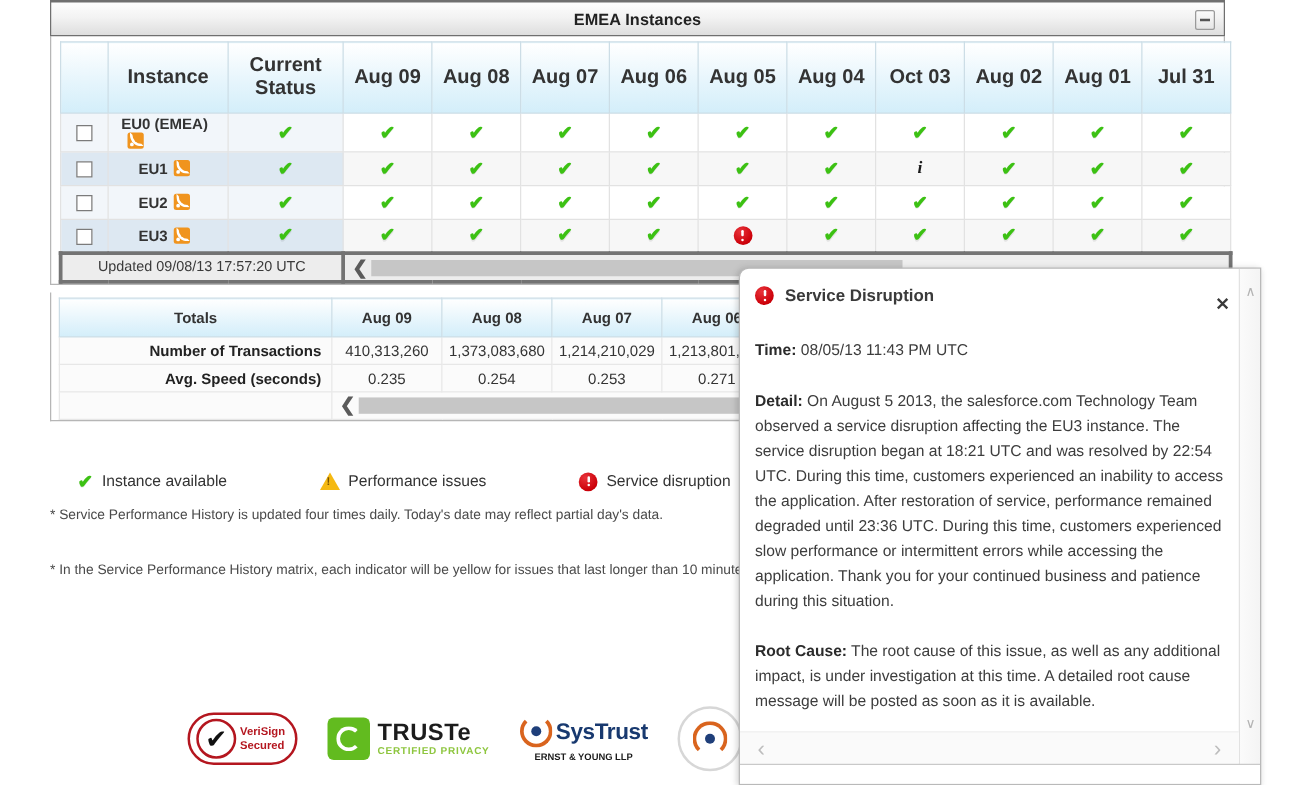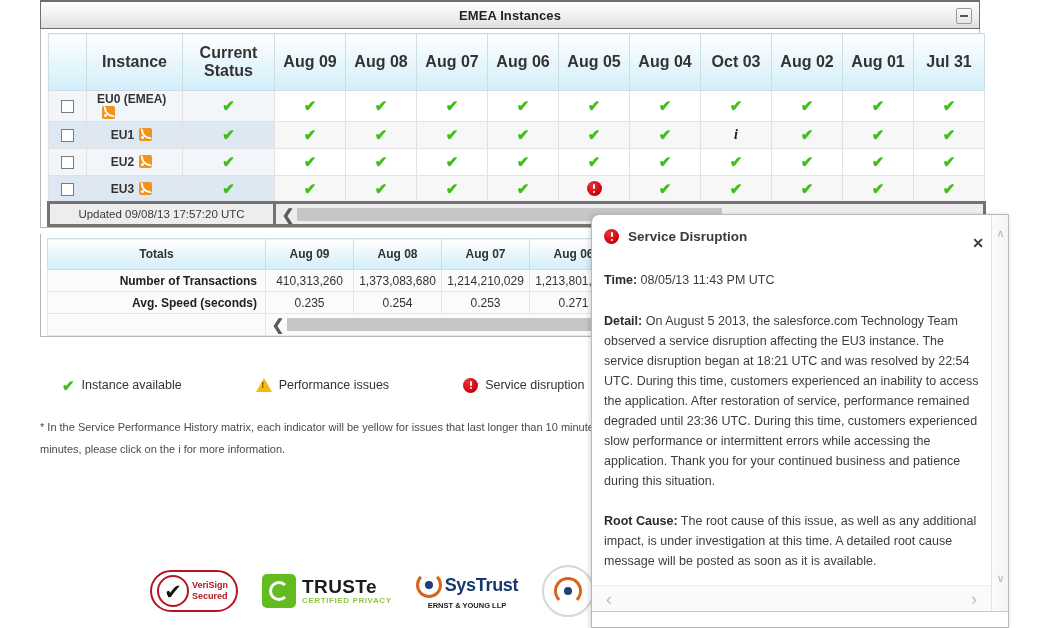--- a/index.html
+++ b/index.html
@@ -613,22 +613,22 @@
       <div class="legend-item">
         <span class="err"></span>
         <span>Service disruption</span>
       </div>
       <div class="legend-item">
         <span class="info-i">i</span>
         <span>Info</span>
       </div>
     </div>
 
+    <div class="note">* Service Performance History is updated four times daily. Today's date may reflect partial day's data.</div>
     <div class="note note2">* In the Service Performance History matrix, each indicator will be yellow for issues that last longer than 10 minutes, and re</div>
-    <div class="note" style="margin-top:3px">minutes, please click on the i for more information.</div>
 
   </div>
 
   <div class="logos">
     <div class="logo">
       <div class="vs-badge">
         <div class="vs-circle">✔</div>
         <div>
           <div class="vs-txt">VeriSign</div>
           <div class="vs-txt">Secured</div>

